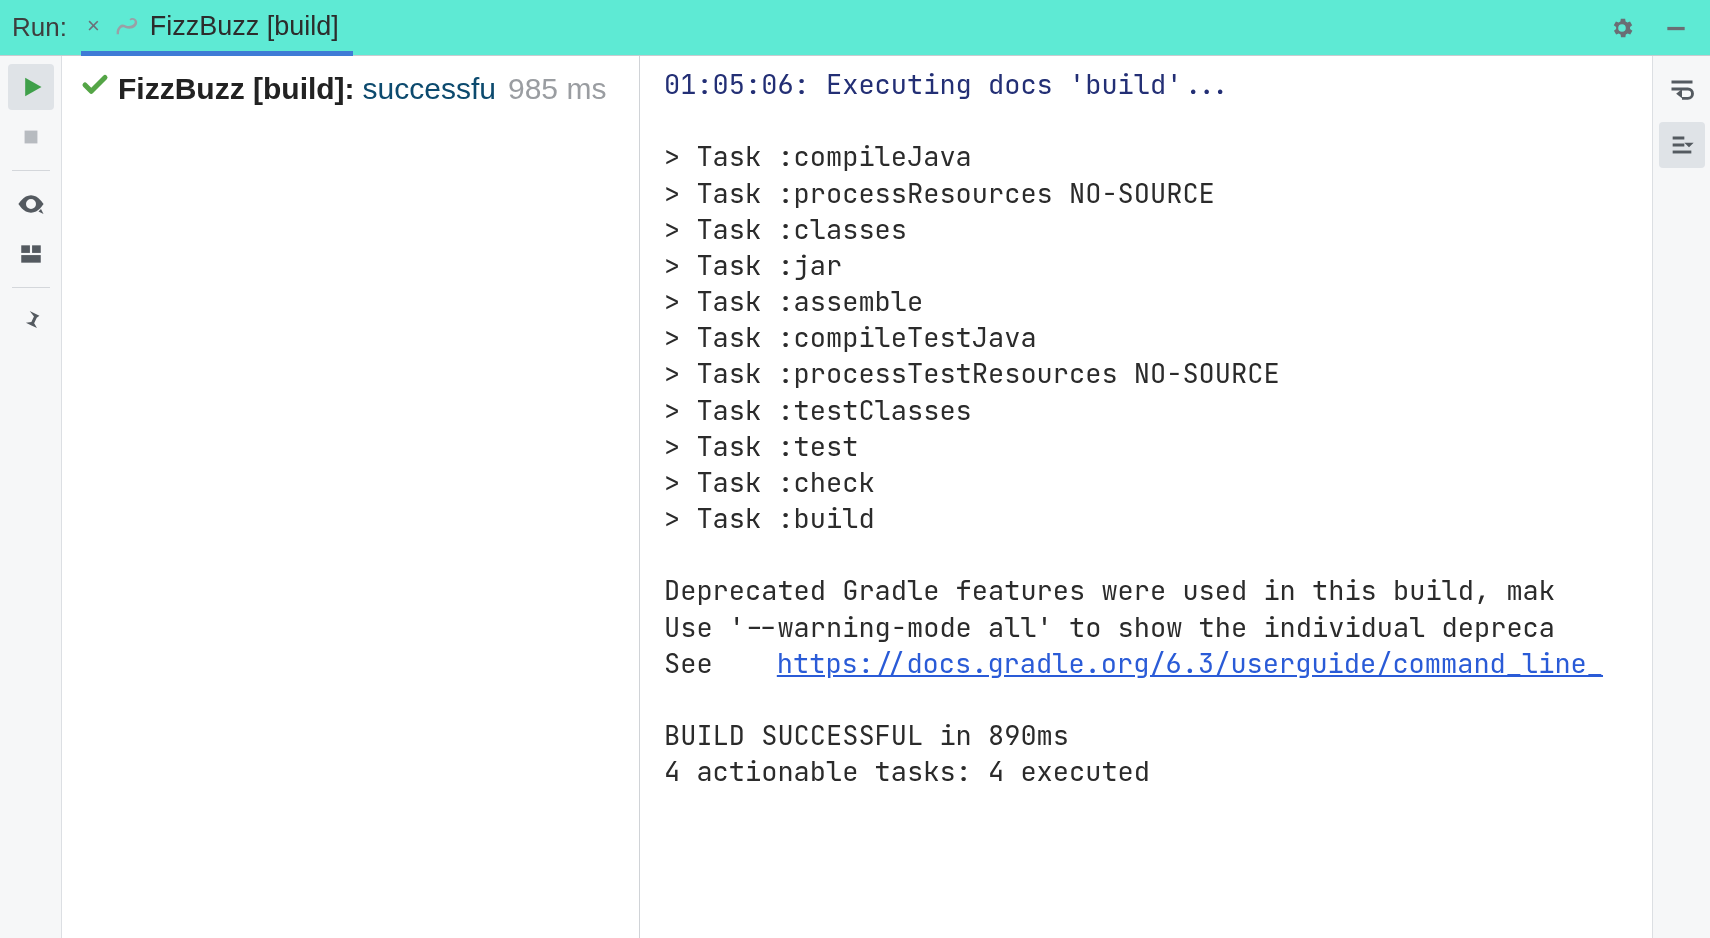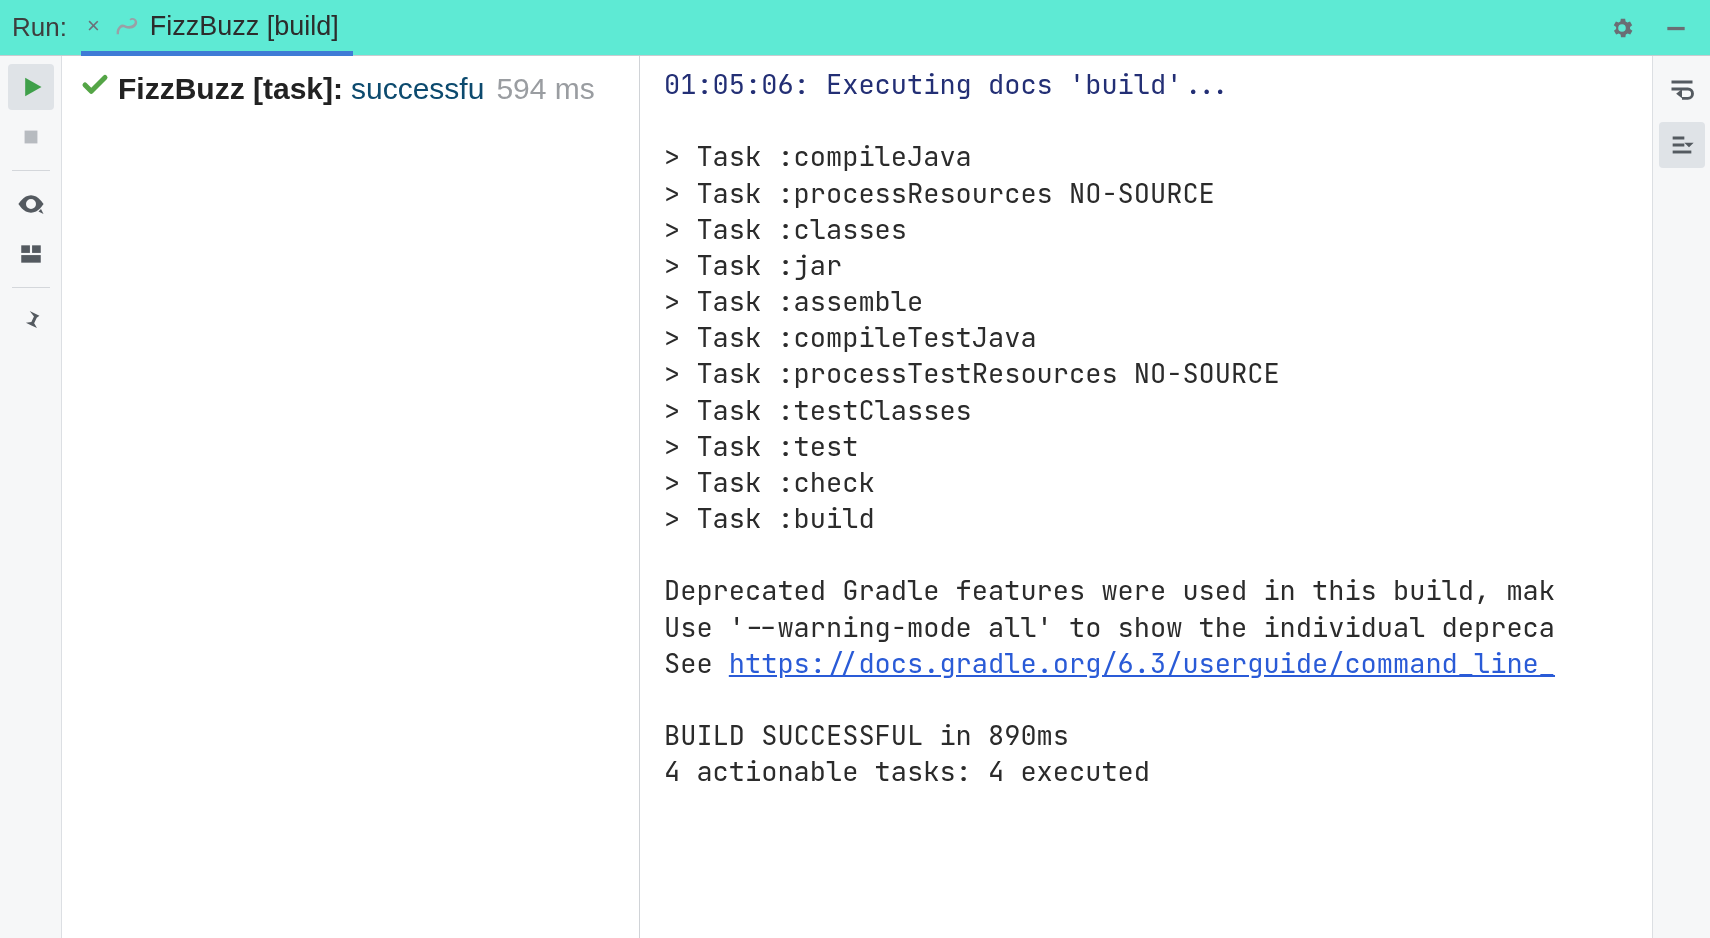--- a/index.html
+++ b/index.html
@@ -36,21 +36,21 @@
   .tree-row .name b { font-weight: 700; }
   .tree-row .status { font-size: 30px; color:#0c4a6e; font-weight:400; }
   .tree-row .time { font-size: 30px; color:#9a9da1; margin-left: 4px; }
   .console-wrap { flex:1; position:relative; overflow:hidden; }
   .console {
     font-family: "SF Mono","JetBrains Mono","Menlo","Consolas",monospace;
     font-size: 27px; line-height: 1.34; padding: 10px 0 10px 24px;
     white-space: pre; color:#2b2b2b; height:100%; overflow:hidden;
   }
   .c-navy { color:#232f75; }
-  .c-link { color:#2a5bd7; text-decoration: underline; cursor:pointer; }
+  .c-link { color:#2a5bd7; text-decoration: underline; cursor:pointer;margin-left:48px; }
   .right-rail {
     width: 58px; background:#f6f7f8; border-left:1px solid #dcdfe3;
     display:flex; flex-direction:column; align-items:center; padding-top:10px; gap:10px;
   }
 </style>
 </head>
 <body>
 
 <div class="tabbar">
   <span class="tabbar-label">Run:</span>
@@ -112,23 +112,23 @@
     </div>
   </div>
 
   <div class="tree-pane">
     <div class="tree-row">
       <span class="check">
         <svg viewBox="0 0 24 24" width="30" height="30">
             <path fill="none" stroke="#54a546" stroke-width="4" stroke-linecap="round" stroke-linejoin="round" d="M4 12l5 5L20 6"></path>
           </svg>
       </span>
-      <span class="name"><b>FizzBuzz [task]:</b></span>
+      <span class="name"><b>FizzBuzz [build]:</b></span>
       <span class="status">successfu</span>
-      <span class="time">594 ms</span>
+      <span class="time">985 ms</span>
     </div>
   </div>
 
   <div class="console-wrap">
     <div class="console" id="console"><span class="c-navy">01:05:06: Executing docs 'build'...</span>
 
 &gt; Task :compileJava
 &gt; Task :processResources NO-SOURCE
 &gt; Task :classes
 &gt; Task :jar

